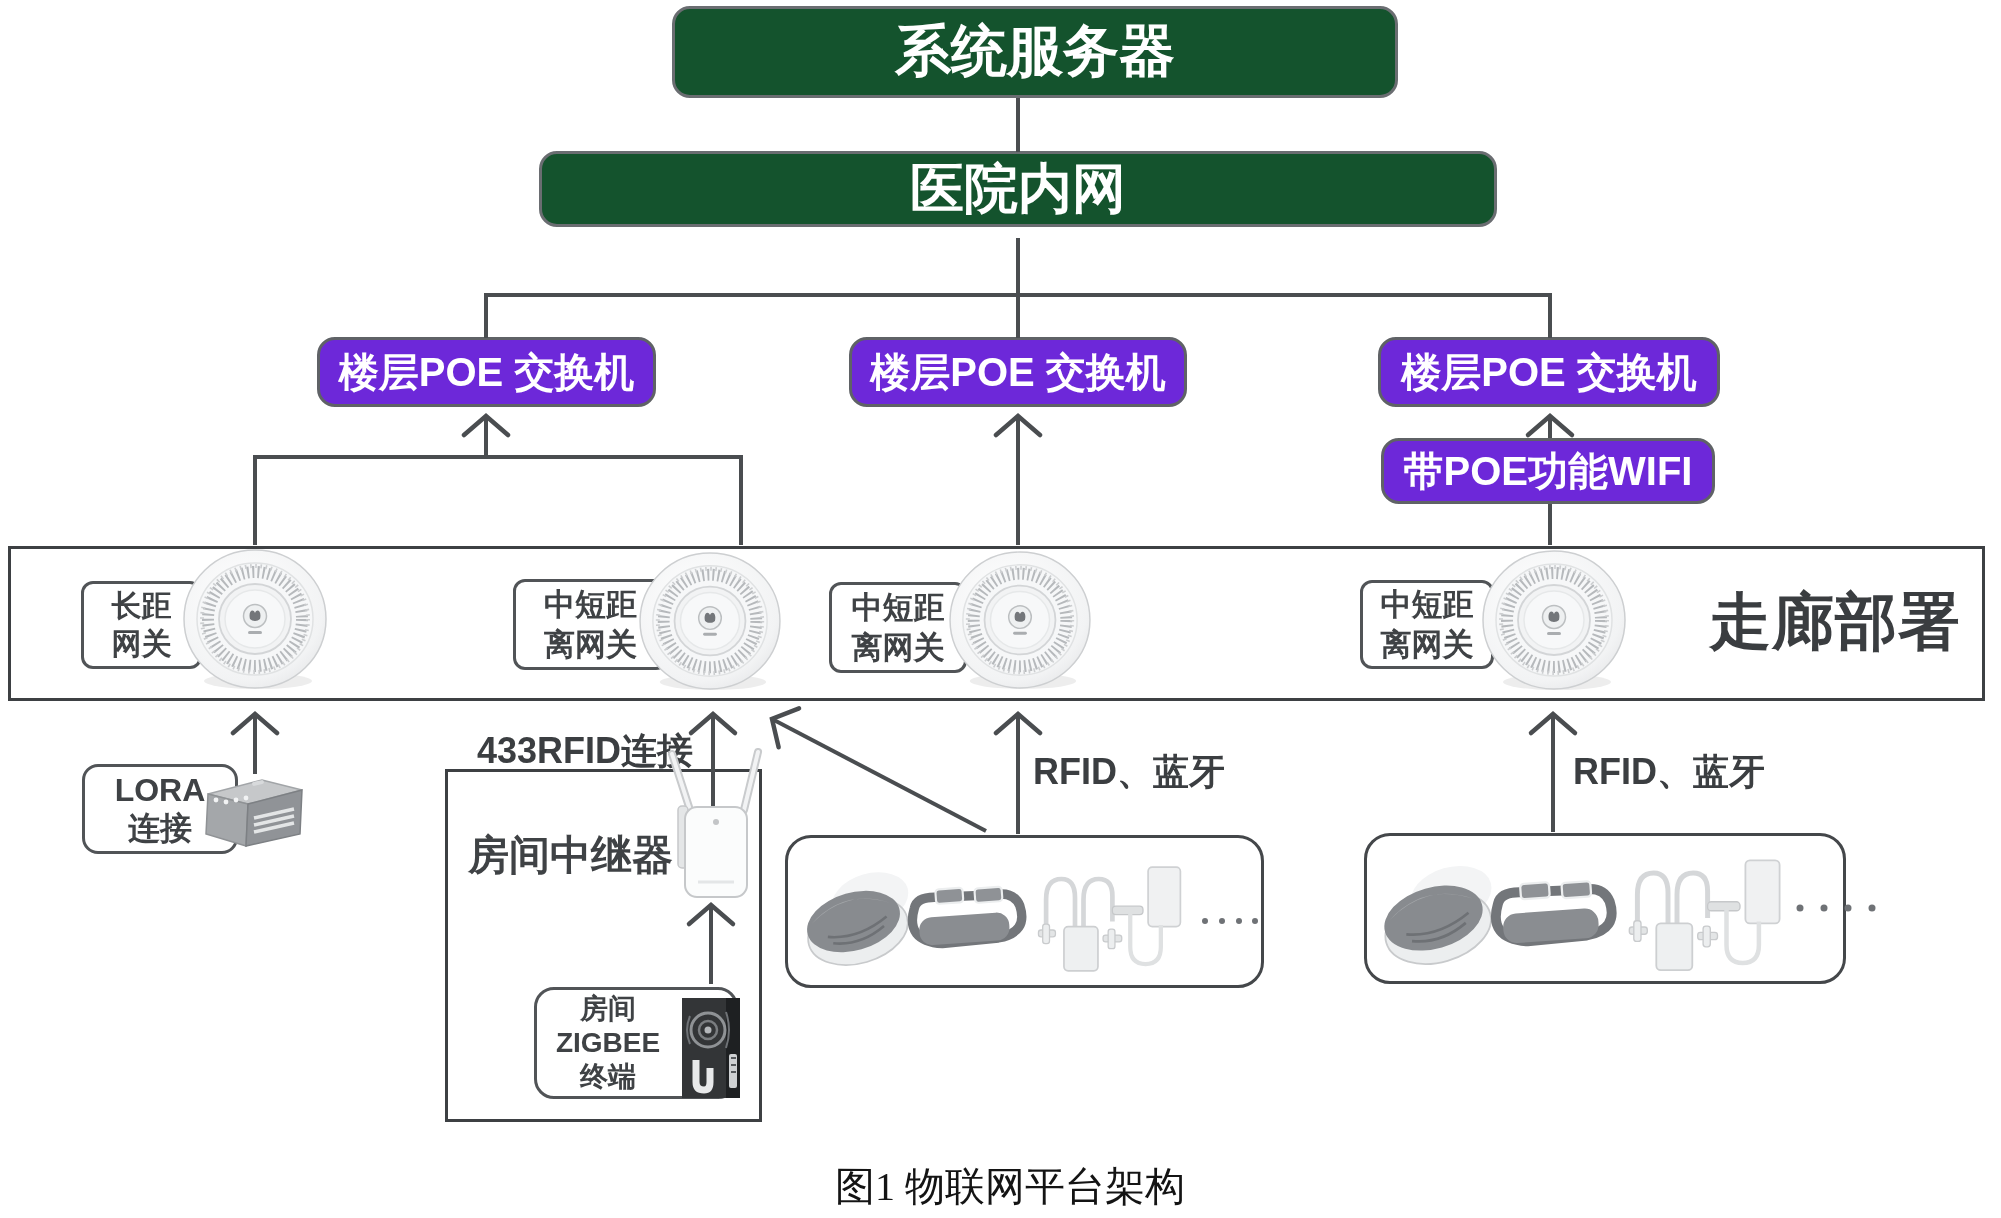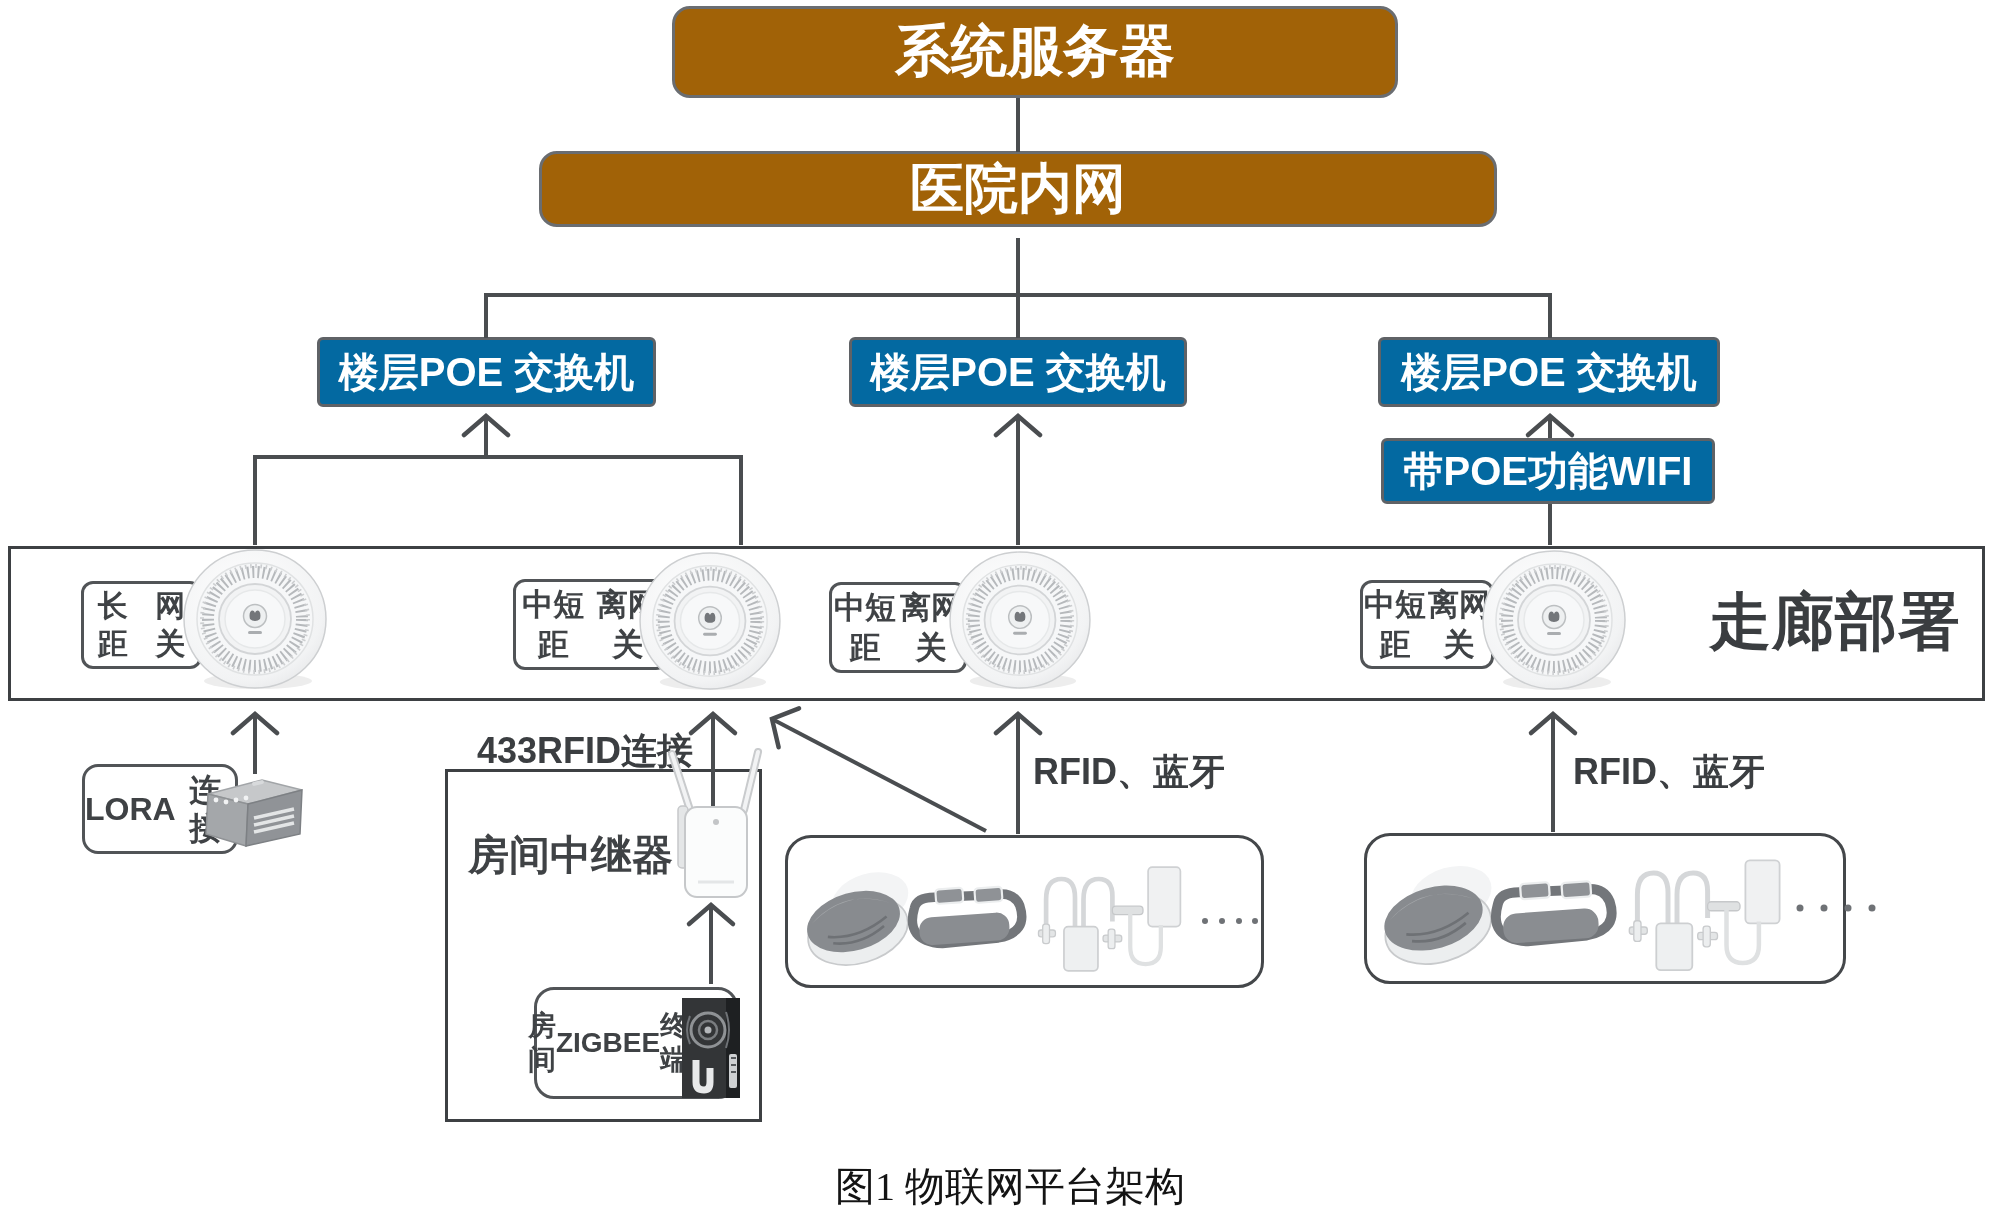--- a/index.html
+++ b/index.html
@@ -1,24 +1,24 @@
 <!DOCTYPE html>
 <html><head>
 <meta charset="utf-8">
 <style>
   html,body{margin:0;padding:0;background:#ffffff;}
   .canvas{position:relative;width:2001px;height:1218px;background:#ffffff;overflow:hidden;
           font-family:"Liberation Sans",sans-serif;}
   .layer{position:absolute;left:0;top:0;width:2001px;height:1218px;pointer-events:none;}
-  .gbox{position:absolute;background:#a16207;border:3px solid #6a6d71;border-radius:18px;
+  .gbox{position:absolute;background:#14532d;border:3px solid #6a6d71;border-radius:18px;
         color:#ffffff;font-weight:bold;display:flex;align-items:center;justify-content:center;
         box-sizing:border-box;text-align:center;}
-  .gbox.small{background:#0369a1;border-color:#5f6266;border-radius:6px;}
+  .gbox.small{background:#6d28d9;border-color:#5f6266;border-radius:18px;}
   .wbox{position:absolute;background:#ffffff;border:3px solid #515457;border-radius:12px;
-        color:#3f4245;font-weight:bold;display:flex;align-items:center;
+        color:#3f4245;font-weight:bold;display:flex;flex-direction:column;align-items:center;
         justify-content:center;box-sizing:border-box;text-align:center;}
   .outline{position:absolute;background:transparent;border:3px solid #3d4043;box-sizing:border-box;}
   .rounded{border-radius:26px;border-color:#44474a;}
   .txt{position:absolute;color:#3b3e41;font-weight:bold;display:flex;align-items:center;
        justify-content:center;text-align:center;box-sizing:border-box;white-space:nowrap;}
   .caption{font-family:"Liberation Serif",serif;font-weight:normal;color:#141414;}
 </style>
 </head>
 <body>
 

